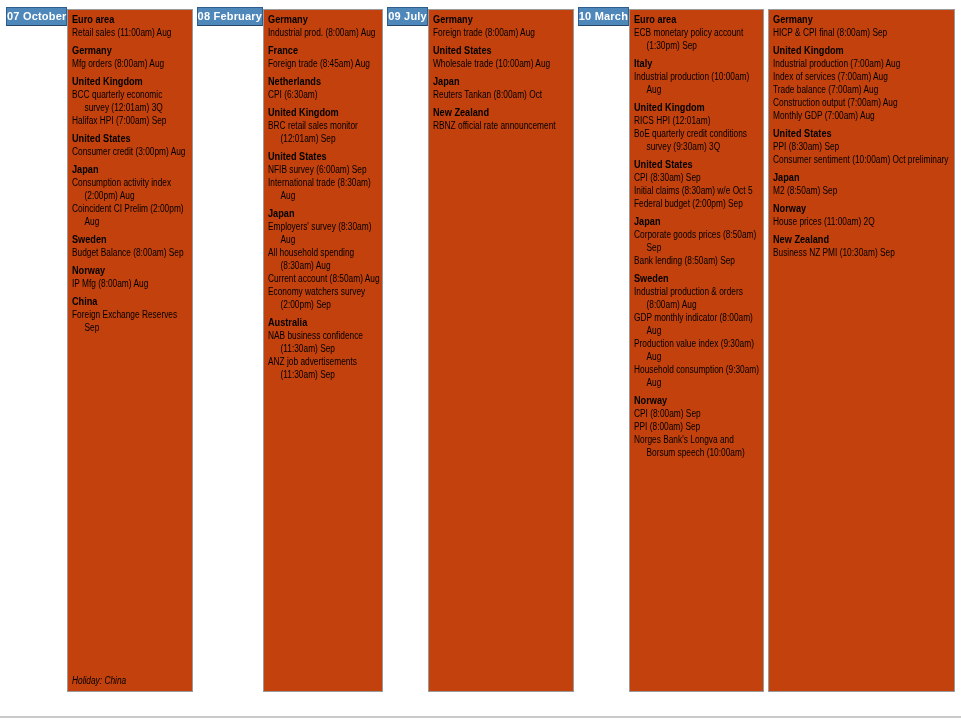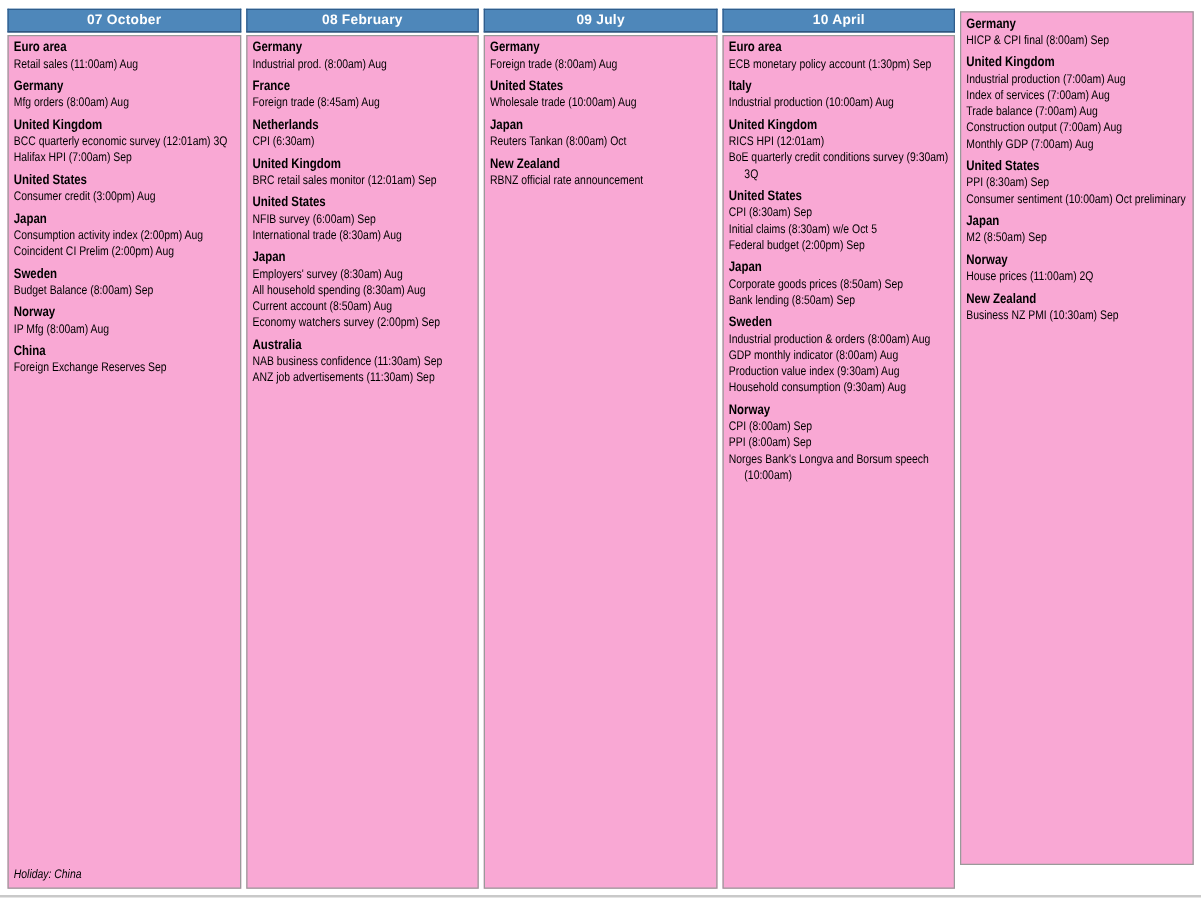--- a/index.html
+++ b/index.html
@@ -20,41 +20,41 @@
     left: 6px;
     top: 7px;
     width: 949px;
     display: flex;
     gap: 4px;
   }
   .day-col {
     flex: 1 1 0;
     min-width: 0;
     display: flex;
-    flex-direction: column;
+    flex-direction: row;
   }
   .day-header {
     height: 17px;
     line-height: 17px;
     background: #4e87ba;
     border: 1px solid #2f5d8c;
     border-bottom-color: #24476b;
     color: #ffffff;
     font-weight: bold;
     font-size: 11px;
     text-align: center;
     letter-spacing: 0.2px;
     white-space: nowrap;
   }
   .day-body {
     margin-top: 2px;
     height: 683px;
     box-sizing: border-box;
     border: 1px solid #9a9a9a;
-    background: #f9a8d4;
+    background: #c2410c;
     padding: 2px 2px 2px 4px;
     overflow: hidden;
   }
   .day-inner {
     width: 120%;
     height: 100%;
     transform: scaleX(0.8333);
     transform-origin: top left;
     display: flex;
     flex-direction: column;
@@ -194,21 +194,21 @@
             <div class="event">Reuters Tankan (8:00am) Oct</div>
           </div>
           <div class="country-section">
             <div class="country">New Zealand</div>
             <div class="event">RBNZ official rate announcement</div>
           </div>
         </div>
       </div>
     </div>
     <div class="day-col">
-      <div class="day-header">10 April</div>
+      <div class="day-header">10 March</div>
       <div class="day-body">
         <div class="day-inner">
           <div class="country-section">
             <div class="country">Euro area</div>
             <div class="event">ECB monetary policy account (1:30pm) Sep</div>
           </div>
           <div class="country-section">
             <div class="country">Italy</div>
             <div class="event">Industrial production (10:00am) Aug</div>
           </div>

